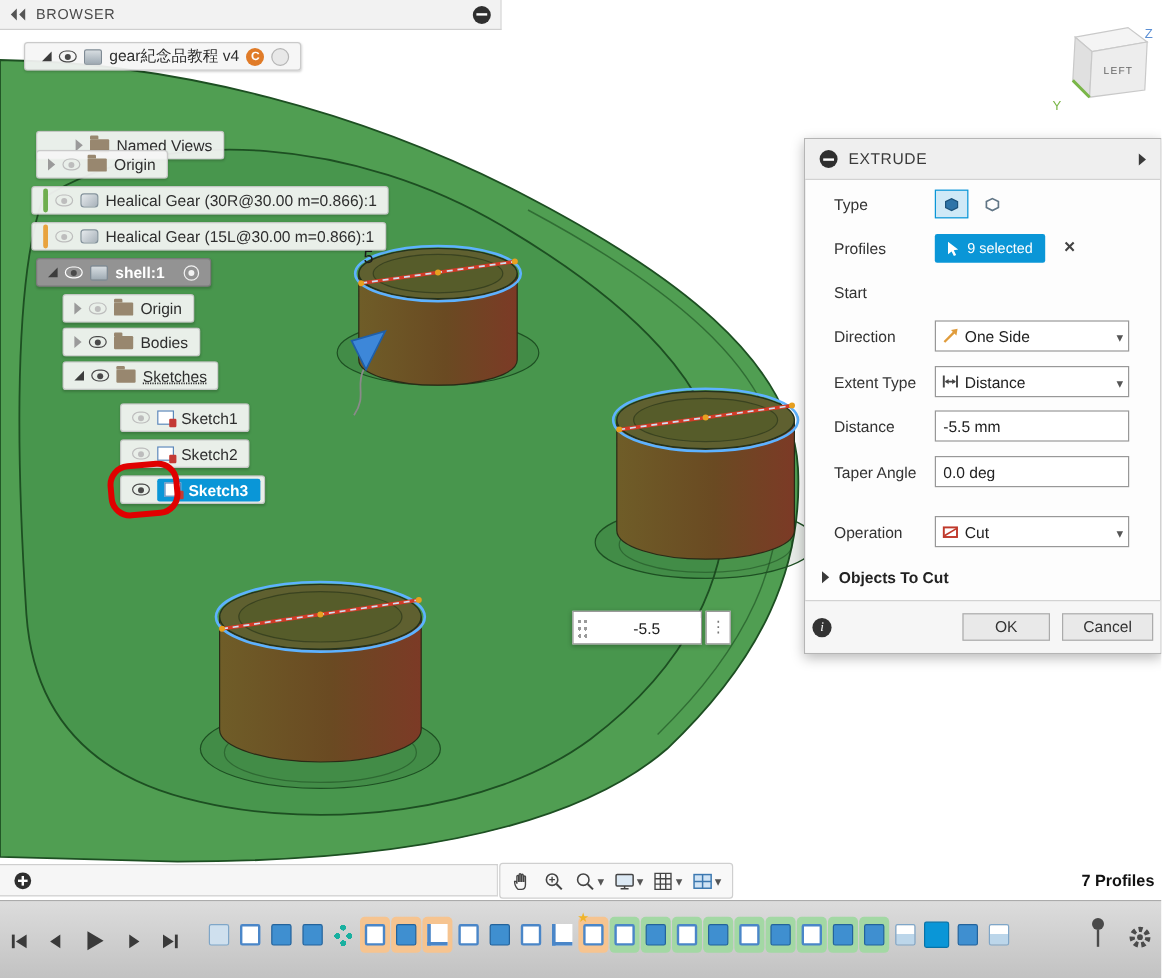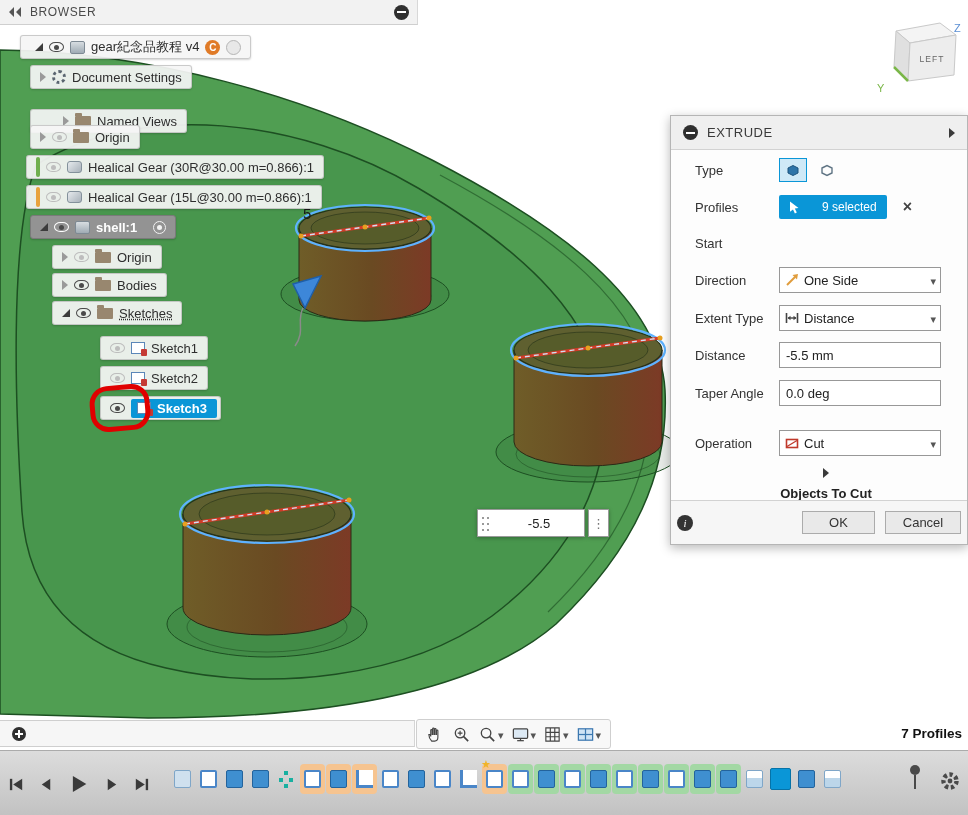--- a/index.html
+++ b/index.html
@@ -76,25 +76,25 @@
     align-items:center;padding:0 4px;gap:4px;font-size:13px;color:#222;cursor:default;}
   .dropdown .dval{flex:1;overflow:hidden;white-space:nowrap;}
   .caret::before{content:"\25BE";font-size:11px;color:#555;}
   .dinput{width:162px;height:26px;border:1px solid #989898;background:#fff;font-size:13px;
     color:#222;padding:0 6px;font-family:inherit;}
   .fico{width:16px;height:16px;flex:none;}
   .type-btn{width:28px;height:24px;display:flex;align-items:center;justify-content:center;
     border:1px solid transparent;background:transparent;padding:0;}
   .type-btn.active{background:#cfe9f7;border-color:#0a96d7;}
   .profiles-btn{height:24px;background:#0a96d7;border:none;border-radius:2px;color:#fff;
-    font-size:12px;font-family:inherit;display:flex;align-items:center;gap:22px;padding:0 10px;}
+    font-size:12px;font-family:inherit;display:flex;align-items:center;gap:6px;padding:0 10px;}
   .close-x{margin-left:16px;font-size:16px;color:#444;line-height:1;}
   .close-x::before{content:"\00D7";font-weight:bold;}
   #objects-row{position:absolute;left:0;right:0;top:352px;height:26px;display:flex;
-    align-items:center;gap:8px;padding-left:14px;font-size:13px;font-weight:bold;color:#222;flex-direction:column;}
+    align-items:center;gap:8px;padding-left:14px;font-size:13px;font-weight:bold;color:#222;}
   #dialog-footer{position:absolute;left:0;right:0;bottom:0;height:44px;border-top:1px solid #d2d2d2;
     background:#f6f6f6;display:flex;align-items:center;padding:0 6px;}
   .info-ic{width:16px;height:16px;border-radius:50%;background:#333;color:#fff;display:flex;
     align-items:center;justify-content:center;font-size:11px;font-style:italic;
     font-family:"Liberation Serif",serif;flex:none;}
   .info-ic::before{content:"i";}
   .dbtn{height:23px;border:1px solid #ababab;background:#e9e9e9;font-size:13px;color:#333;
     font-family:inherit;padding:0 4px;}
   #ok-btn{width:73px;margin-left:auto;}
   #cancel-btn{width:76px;margin-left:10px;}
@@ -246,25 +246,20 @@
 
   <div class="brow" style="left:20px;top:35px;padding-left:14px;">
     <span class="exp-open"></span>
     <span class="eye"></span>
     <span class="comp-ic"></span>
     <span>gear紀念品教程 v4</span>
     <span class="badge-orange">C</span>
     <span class="badge-gray"></span>
   </div>
 
-  <div class="brow" style="left:30px;top:65px;">
-    <span class="exp-closed"></span>
-    <span class="gear-ic"></span>
-    <span>Document Settings</span>
-  </div>
 
   <div class="brow" style="left:30px;top:109px;padding-left:32px;">
     <span class="exp-closed"></span>
     <span class="folder"></span>
     <span>Named Views</span>
   </div>
 
   <div class="brow" style="left:30px;top:125px;">
     <span class="exp-closed"></span>
     <span class="eye off"></span>

